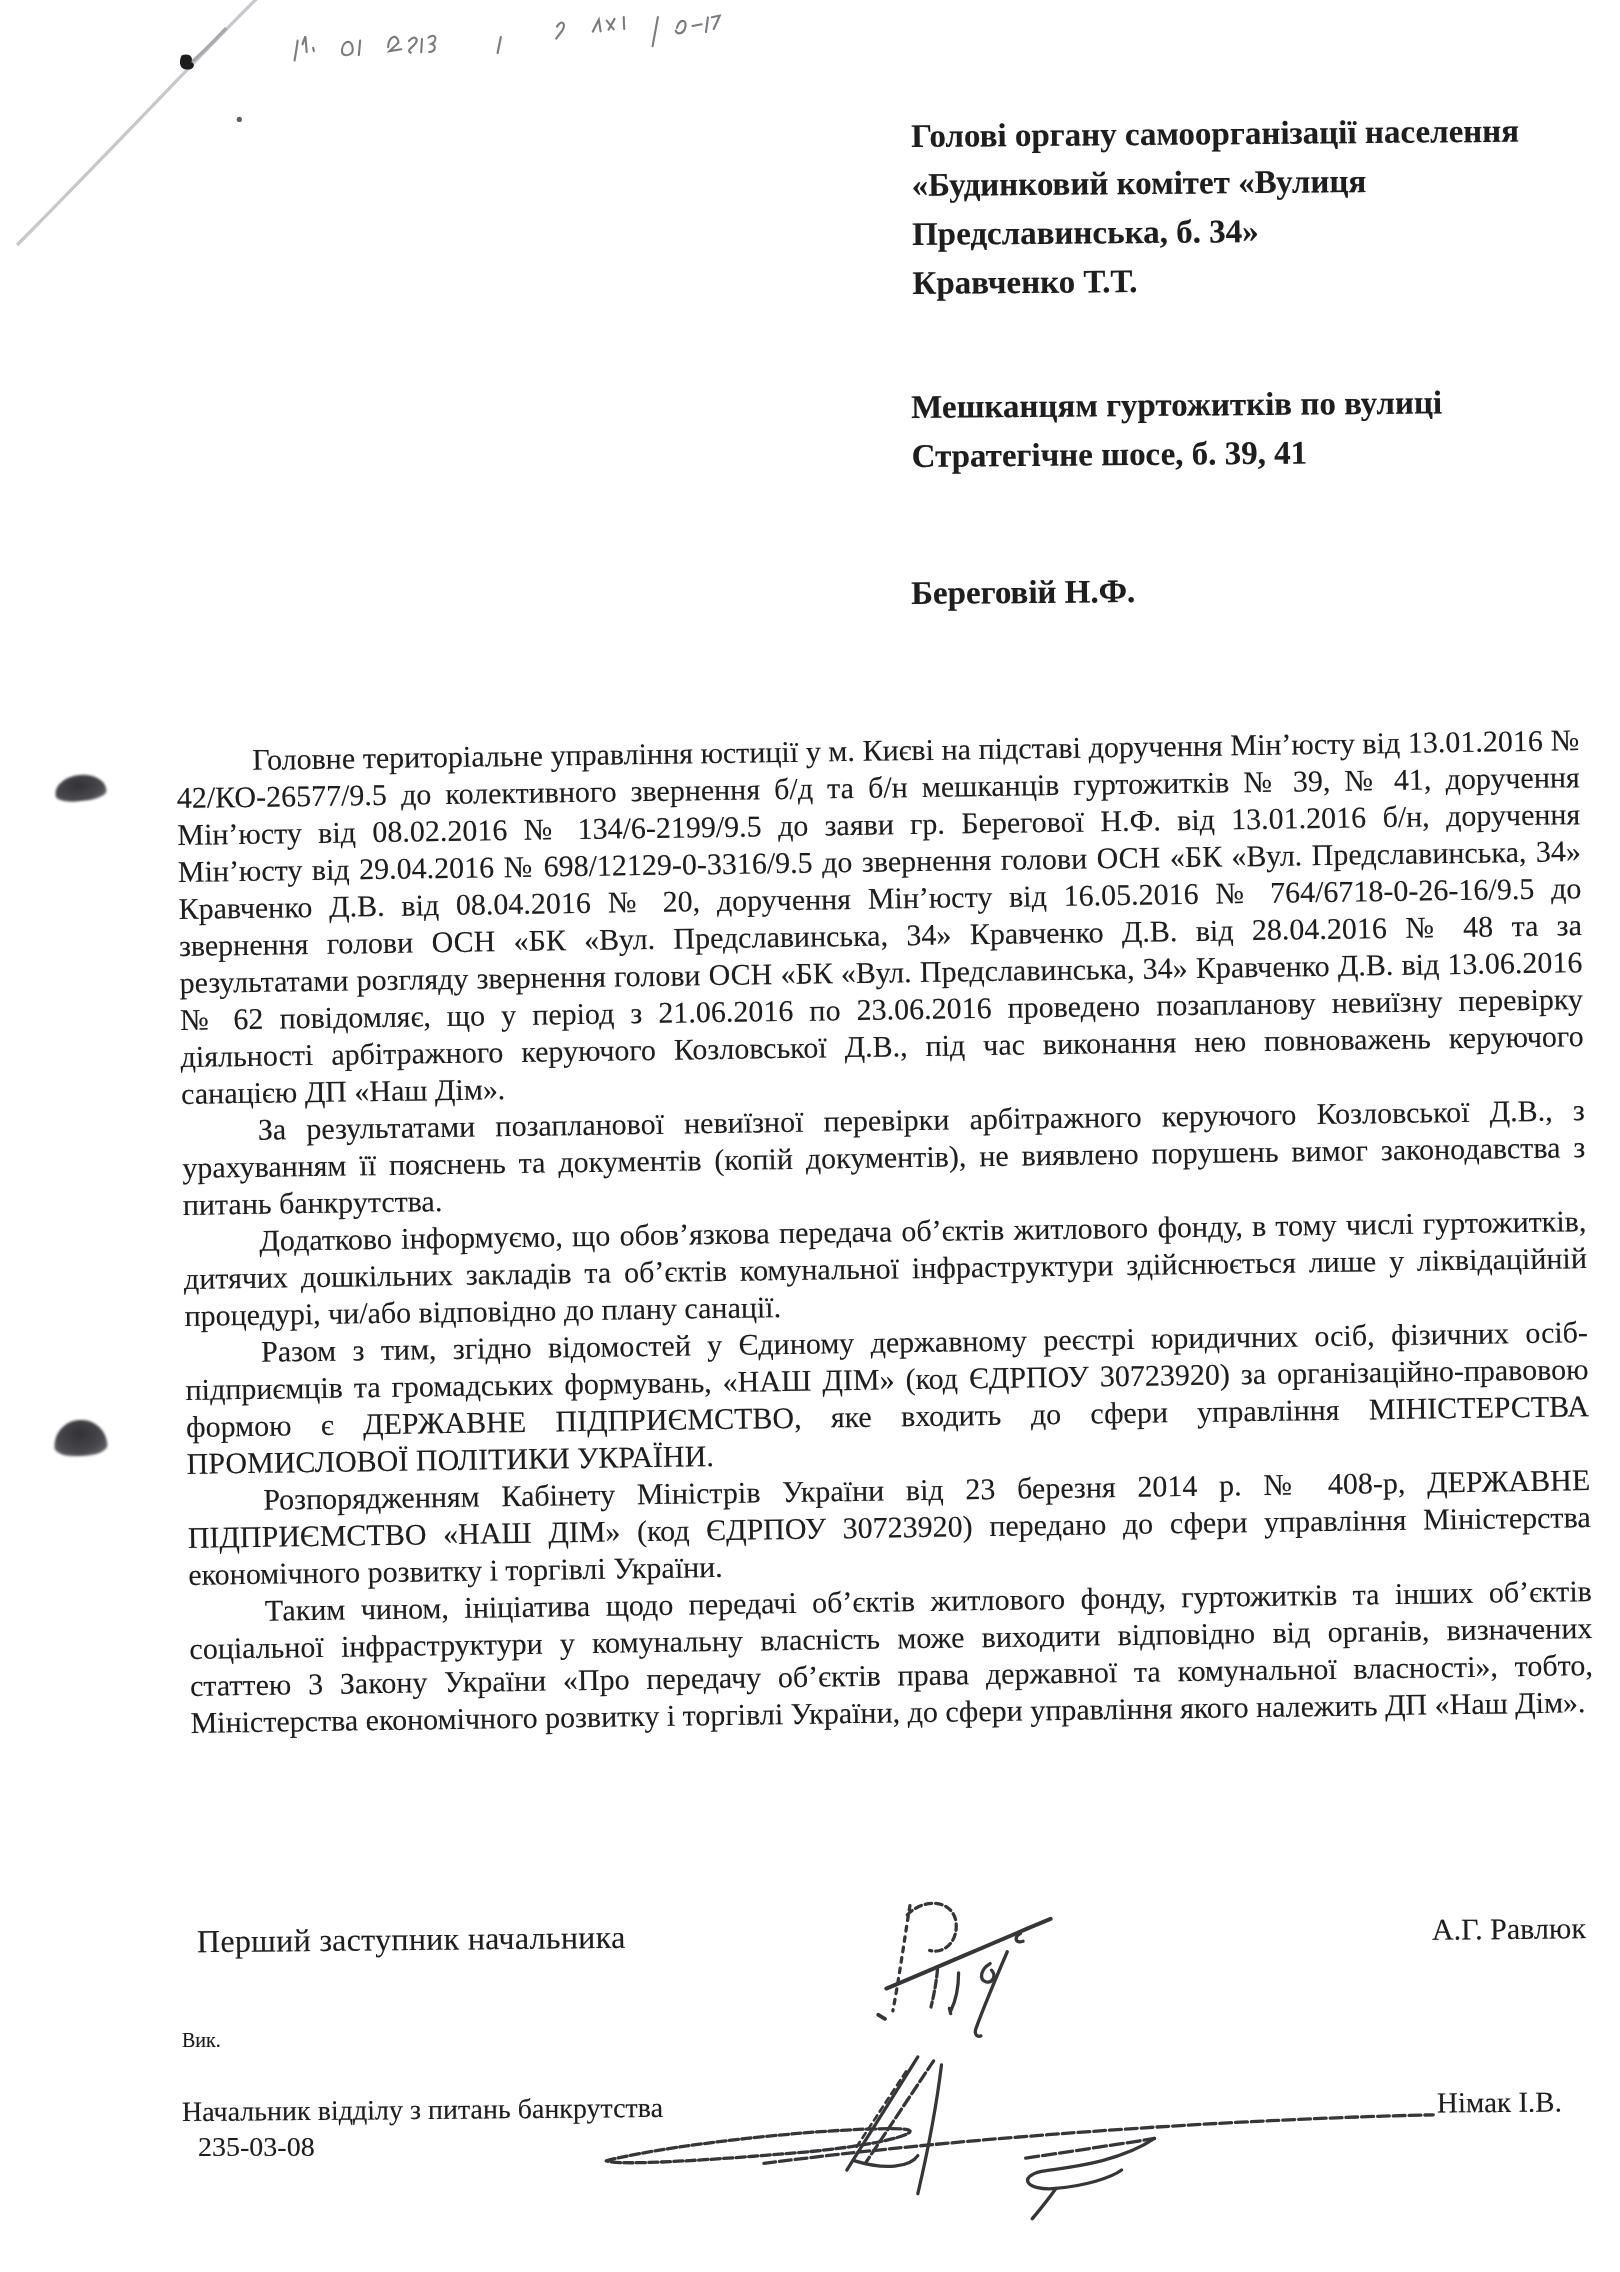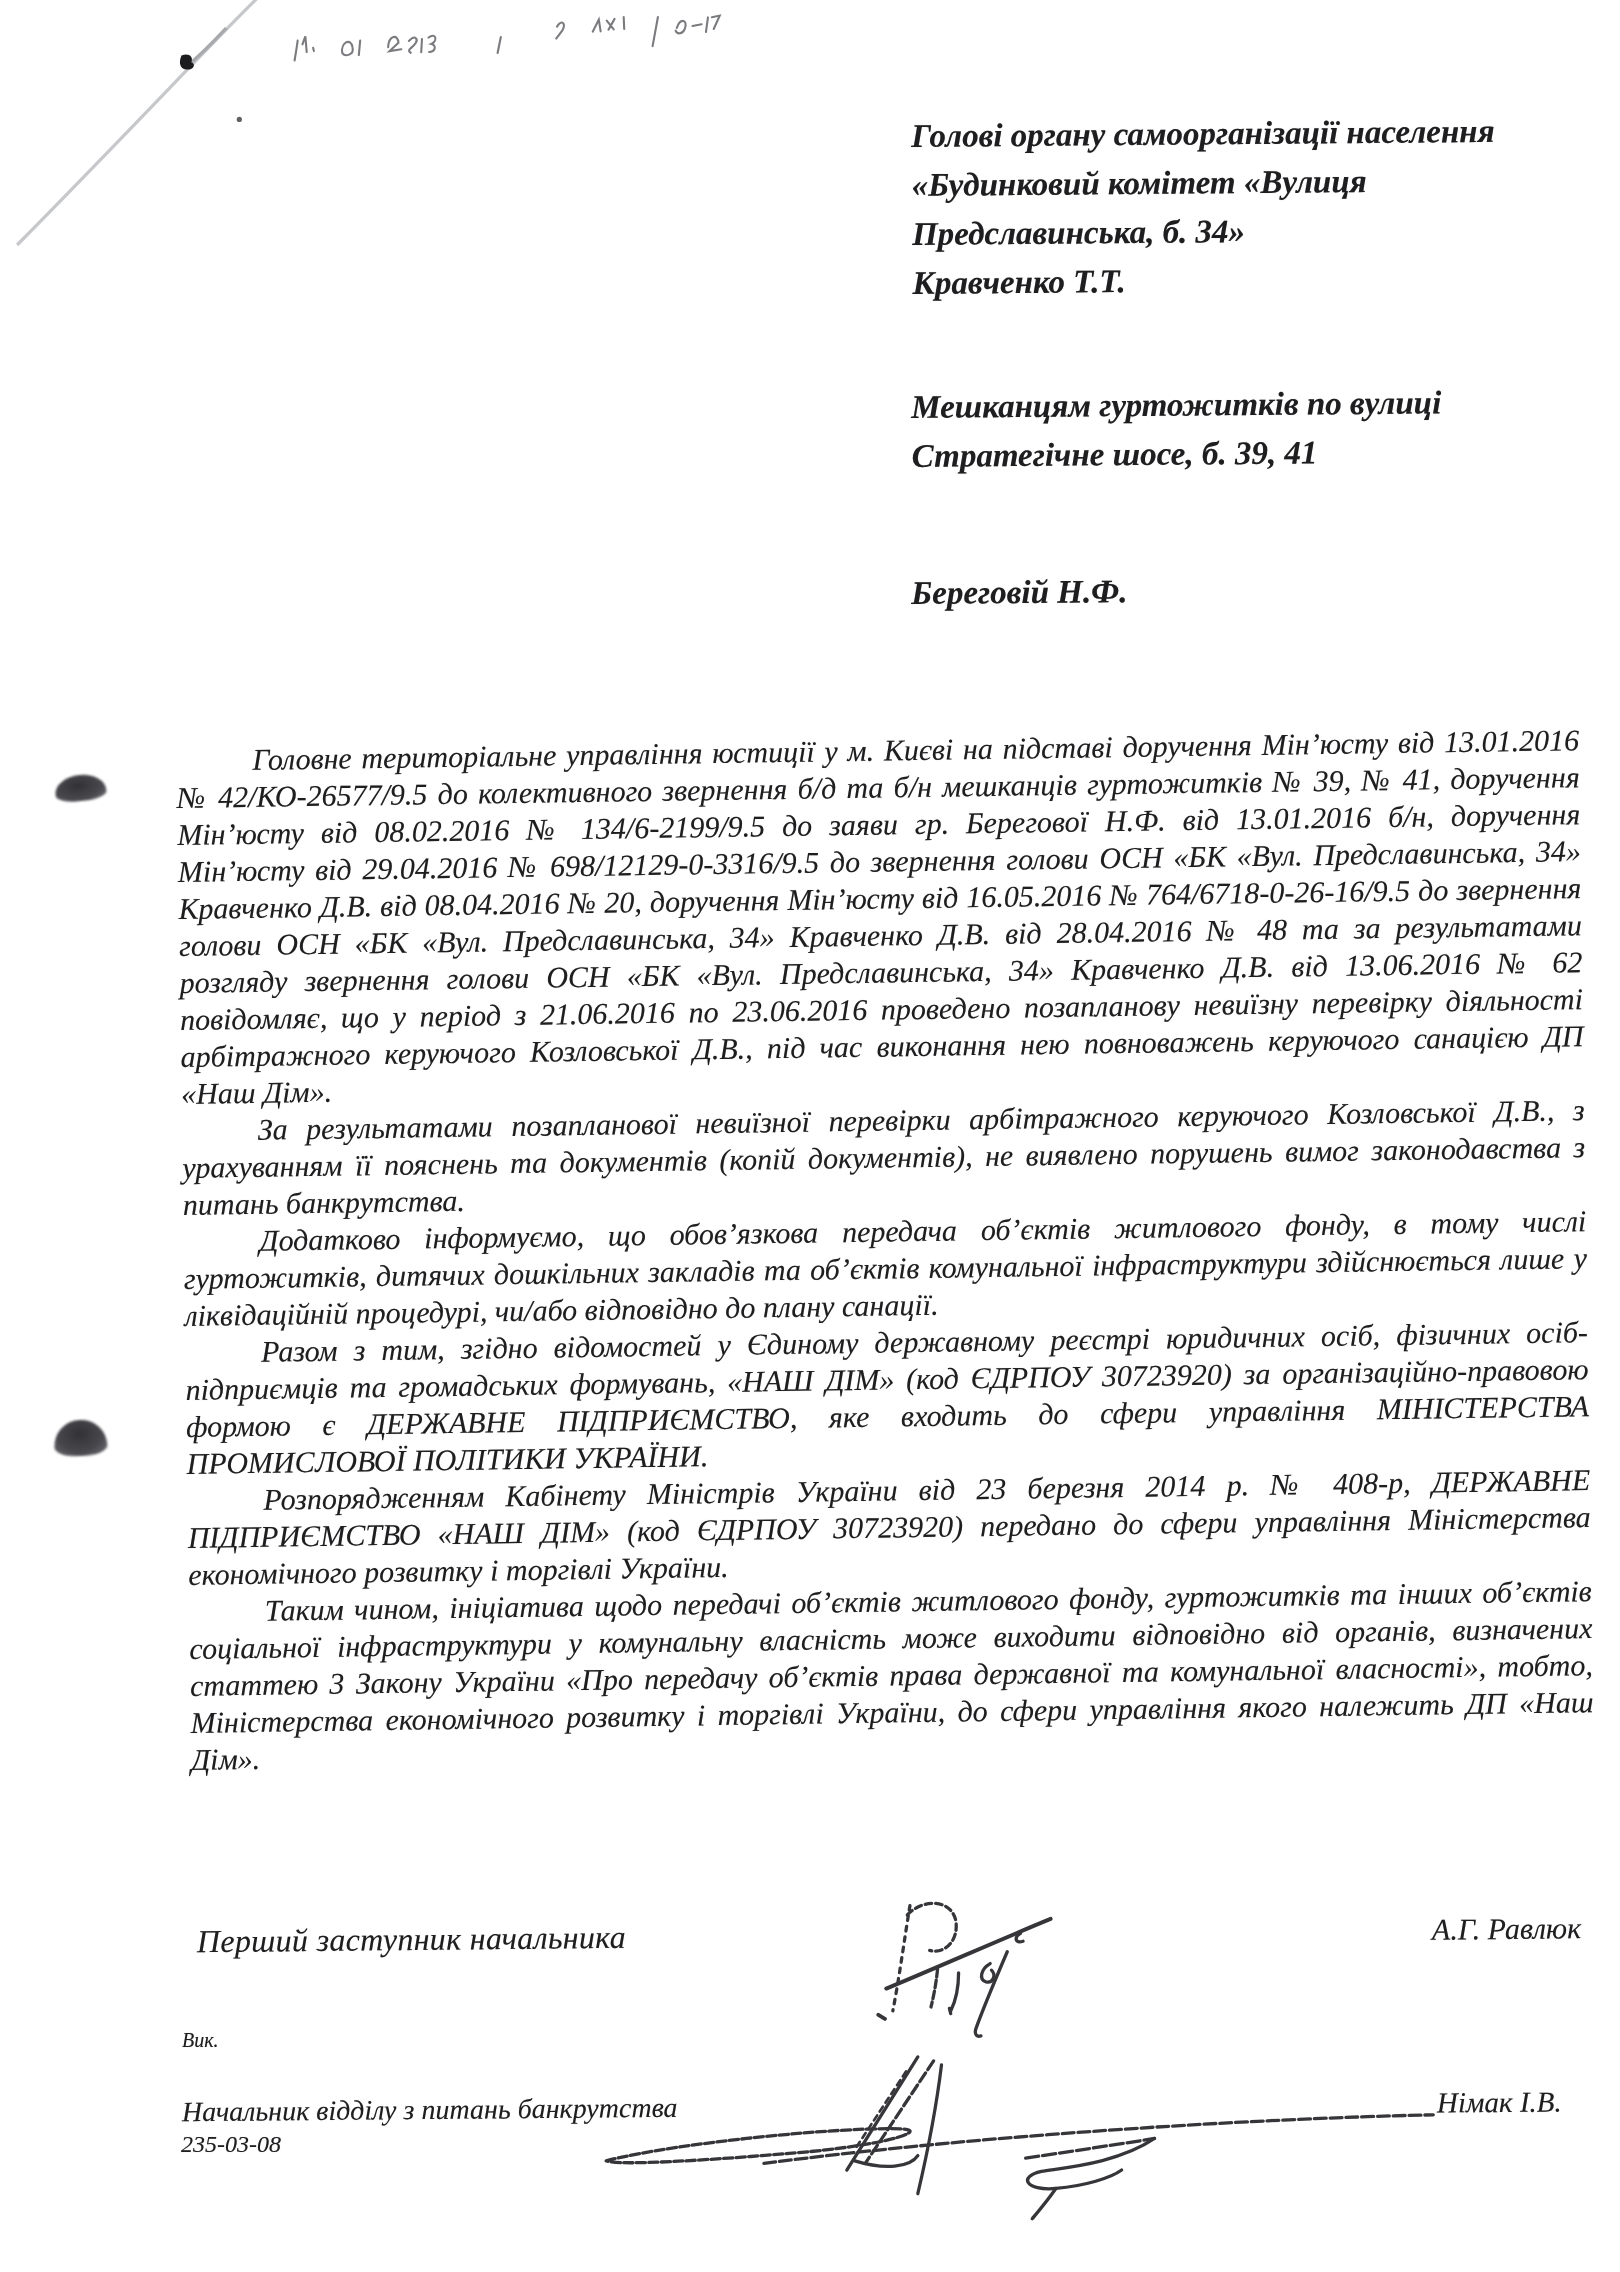--- a/index.html
+++ b/index.html
@@ -3,21 +3,20 @@
 <meta charset="utf-8">
 <style>
   html,body{margin:0;padding:0;background:#e8e8e8;}
   .page{
     position:relative;
     width:1620px;height:2273px;
     background:#ffffff;
     font-family:"Liberation Serif", serif;
     color:#1e1e20;
     overflow:hidden;
-    font-style:italic;
   }
   .txt{text-shadow:0 0 0.7px rgba(30,30,32,.42);}
   
   .recipient{
     position:absolute;left:911px;
     font-size:33px;font-weight:bold;line-height:49px;
     transform:rotate(-0.5deg);transform-origin:0 0;
     white-space:nowrap;
   }
   #recipient-1{top:112px;}
@@ -29,21 +28,21 @@
     font-size:30px;line-height:37px;text-align:justify;
     transform:rotate(-0.85deg);transform-origin:0 0;
   }
   .body-text p{margin:0;text-indent:76px;}
   
   .footer-item{position:absolute;white-space:nowrap;}
   #sign-title{left:197px;top:1921px;font-size:32px;letter-spacing:0.3px;transform:rotate(-0.6deg);}
   #sign-name{left:1432px;top:1912px;font-size:30px;transform:rotate(-0.6deg);}
   #executor-label{left:182px;top:2029px;font-size:20px;}
   #executor-title{left:182px;top:2094px;font-size:28px;transform:rotate(-0.5deg);}
-  #executor-phone{left:181px;top:2131px;font-size:24px;}
+  #executor-phone{left:198px;top:2131px;font-size:28px;}
   #executor-name{left:1437px;top:2086px;font-size:29px;transform:rotate(-0.5deg);}
   
   .ink-blob{position:absolute;filter:blur(0.9px);opacity:.93;}
   #ink-blob-1{
     left:55px;top:775px;width:51px;height:26px;
     background:radial-gradient(ellipse at 45% 40%, #232327 0%, #3a3a40 60%, #5b5b62 88%, rgba(110,110,116,.25) 100%);
     border-radius:55% 55% 48% 48% / 72% 72% 32% 32%;
     transform:rotate(-6deg);
   }
   #ink-blob-2{

